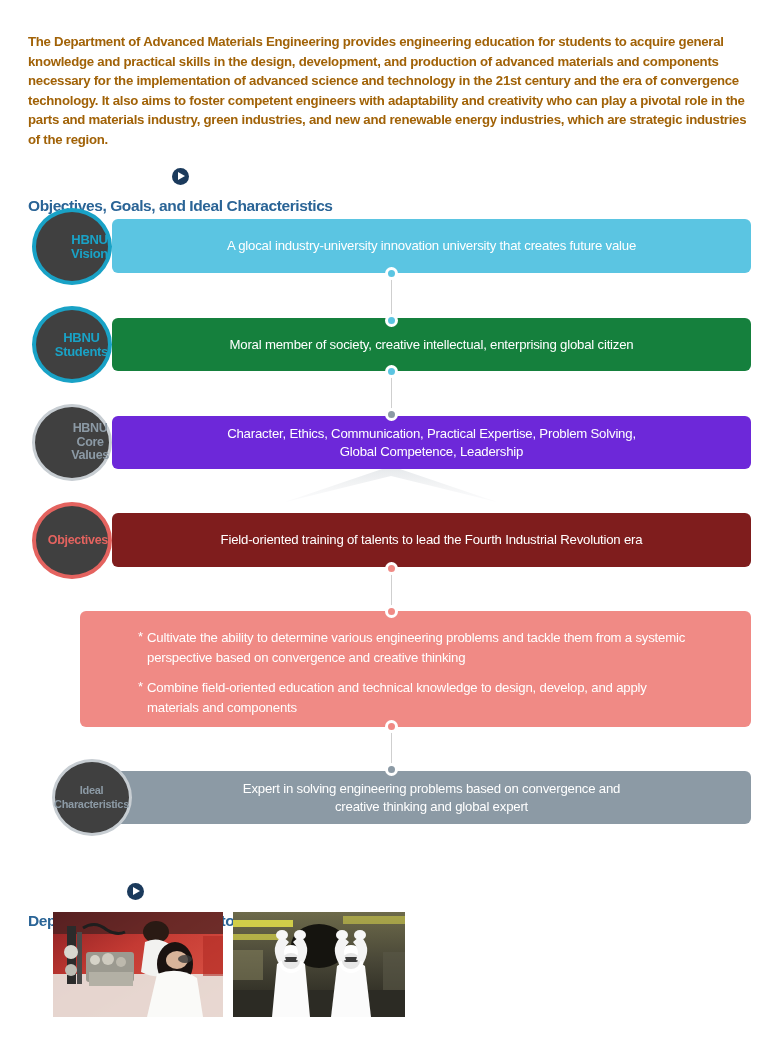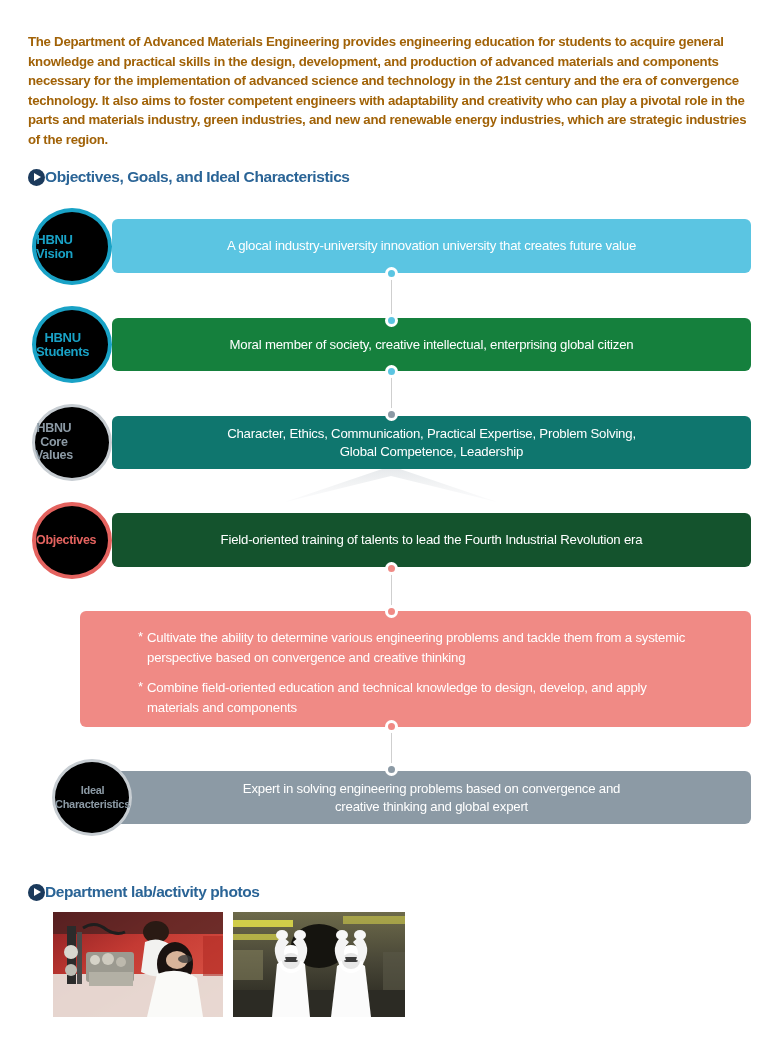--- a/index.html
+++ b/index.html
@@ -27,21 +27,22 @@
     font-weight: 600;
     letter-spacing: -0.25px;
     text-align: left;
   }
 
   
   .section-header {
     position: absolute;
     display: flex;
     align-items: center;
-    gap: 0;
+    gap: 12px;
+    flex-direction: column;
   }
   .play-icon {
     width: 17px;
     height: 17px;
     border-radius: 50%;
     background: #1b3a5c;
     position: relative;
     flex: 0 0 auto;
   }
   .play-icon::after {
@@ -82,25 +83,25 @@
     color: #ffffff;
     font-size: 13.2px;
     line-height: 17.5px;
     letter-spacing: -0.2px;
     font-weight: 500;
   }
 
   .circle {
     position: absolute;
     box-sizing: border-box;
-    background: #000000;
+    background: #404040;
     border-radius: 50%;
     display: flex;
     align-items: center;
-    justify-content: flex-start;
+    justify-content: flex-end;
     text-align: center;
     font-weight: bold;
     line-height: 13.5px;
     letter-spacing: -0.3px;
     z-index: 3;
   }
 
   
   .connector {
     position: absolute;
@@ -215,35 +216,35 @@
       <span>Students</span>
     </span>
   </div>
 
   <div class="connector" style="top:365px; height:56px;">
     <div class="line"></div>
     <div class="dot" style="top:0; background:#5BC5E2;"></div>
     <div class="dot" style="bottom:0; background:#8C9AA5;"></div>
   </div>
 
-  <div class="bar" style="left:112px; top:416px; width:639px; height:53px; background:#0f766e;justify-content:center;">
+  <div class="bar" style="left:112px; top:416px; width:639px; height:53px; background:#6d28d9;justify-content:center;">
     <span>
       <span>Character, Ethics, Communication, Practical Expertise, Problem Solving,</span><br>
       <span>Global Competence, Leadership</span>
     </span>
   </div>
   <div class="circle" style="left:32px; top:404px; width:80px; height:77px; border:3px solid #C7CDD2; color:#8C9AA5; font-size:12.5px;">
     <span>
       <span>HBNU</span><br>
       <span>Core</span><br>
       <span>Values</span>
     </span>
   </div>
 
-  <div class="bar" style="left:112px; top:513px; width:639px; height:54px; background:#14532d;">
+  <div class="bar" style="left:112px; top:513px; width:639px; height:54px; background:#7f1d1d;">
     <span>Field-oriented training of talents to lead the Fourth Industrial Revolution era</span>
   </div>
   <div class="circle" style="left:32px; top:502px; width:80px; height:77px; border:4px solid #E4635F; color:#E4635F; font-size:12.5px;">
     <span>
       <span>Objectives</span>
     </span>
   </div>
 
   <div class="connector" style="top:562px; height:56px;">
     <div class="line"></div>

